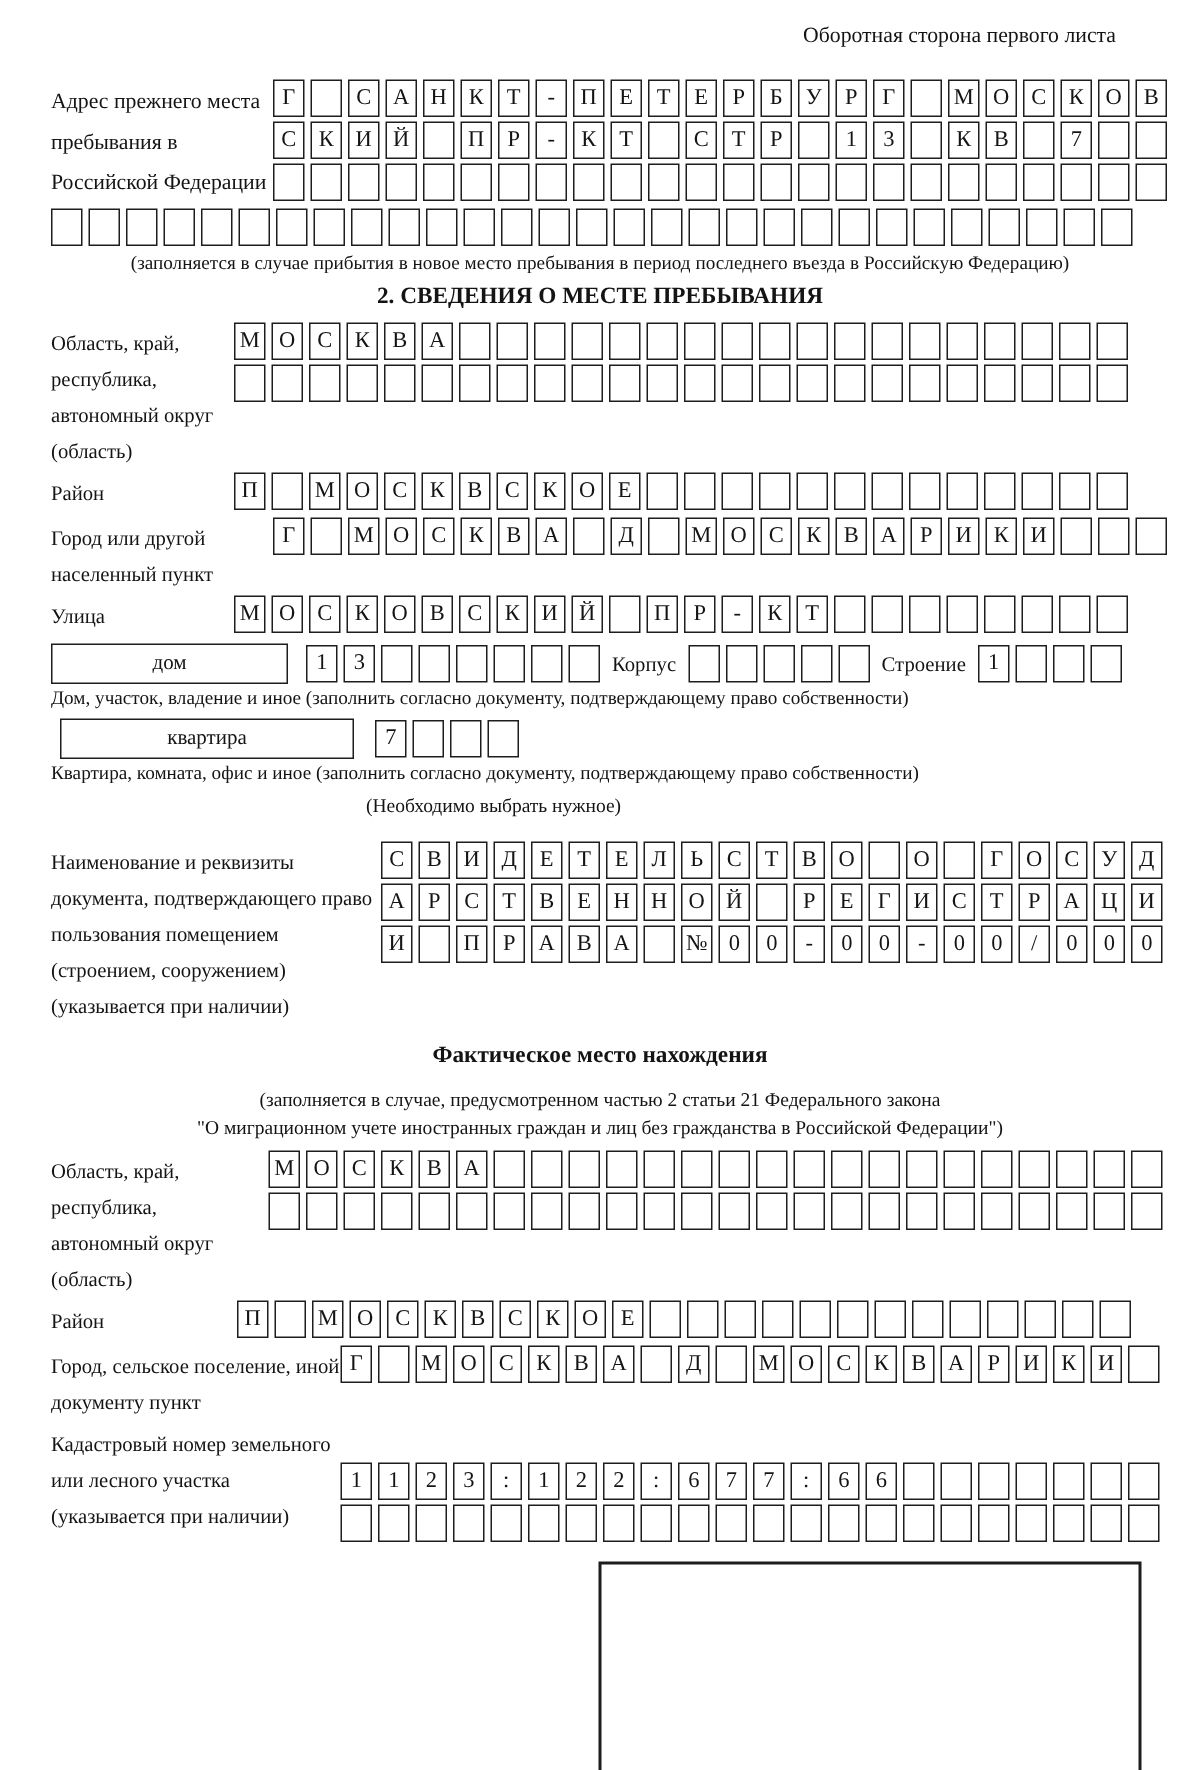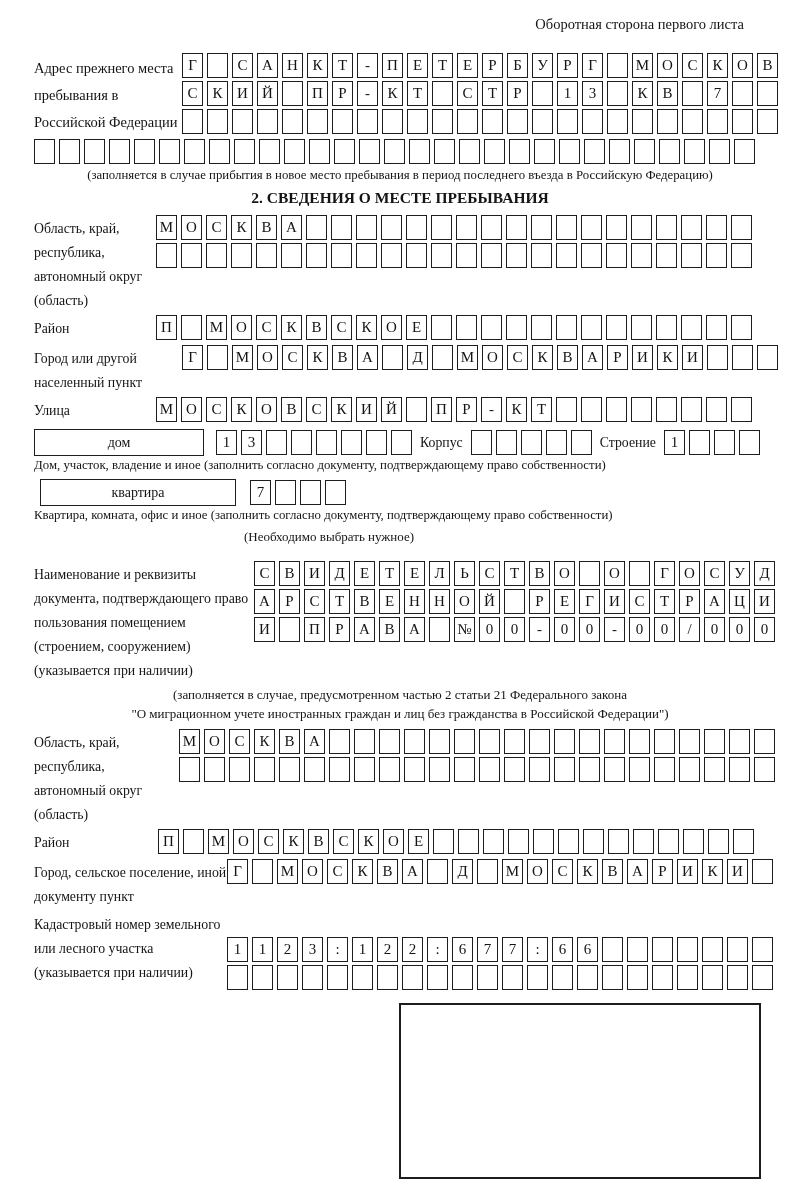--- a/index.html
+++ b/index.html
@@ -34,21 +34,21 @@
   .caption { font-size: 12.8px; text-align: center; margin: 2px 0 6px 0; }
   .sec-title { font-size: 15.5px; font-weight: bold; text-align: center; margin: 6px 0 8px 0; }
 
   
   .houserow { display: flex; align-items: center; margin: 4px 0 2px 0; }
   .labelbox {
     border: 1.7px solid #1d1d1d; height: 27px;
     display: inline-flex; align-items: center; justify-content: center;
     font-size: 14px;
   }
-  .dombox { width: 170px; margin-right: 12px; }
+  .dombox { width: 158px; margin-right: 12px; }
   .kvbox  { width: 196px; margin-left: 6px; margin-right: 14px; }
   .inline-lbl { font-size: 13.8px; margin: 0 8px; }
 
   
   .checksrow { display: flex; align-items: center; margin: 6px 0 2px 0; }
   .checklabel { font-size: 14px; margin-right: 10px; }
   .checkcell {
     width: 23px; height: 27px; border: 1.7px solid #1d1d1d;
     display: inline-flex; align-items: center; justify-content: center;
     font-size: 15px; flex: 0 0 auto;
@@ -457,20 +457,21 @@
           <span class="cell">0</span>
           <span class="cell">0</span>
           <span class="cell">/</span>
           <span class="cell">0</span>
           <span class="cell">0</span>
           <span class="cell">0</span>
         </div>
     </div>
   </div>
 
+  <div class="sec-title fact-title">Фактическое место нахождения</div>
   <div class="fact-caption">(заполняется в случае, предусмотренном частью 2 статьи 21 Федерального закона</div>
   <div class="fact-caption mb6">"О миграционном учете иностранных граждан и лиц без гражданства в Российской Федерации")</div>
 
   <div class="frow">
     <div class="flabel lw145">Область, край, республика, автономный округ (область)</div>
     <div class="fcells">
       <div class="cellrow">
           <span class="cell">М</span>
           <span class="cell">О</span>
           <span class="cell">С</span>

